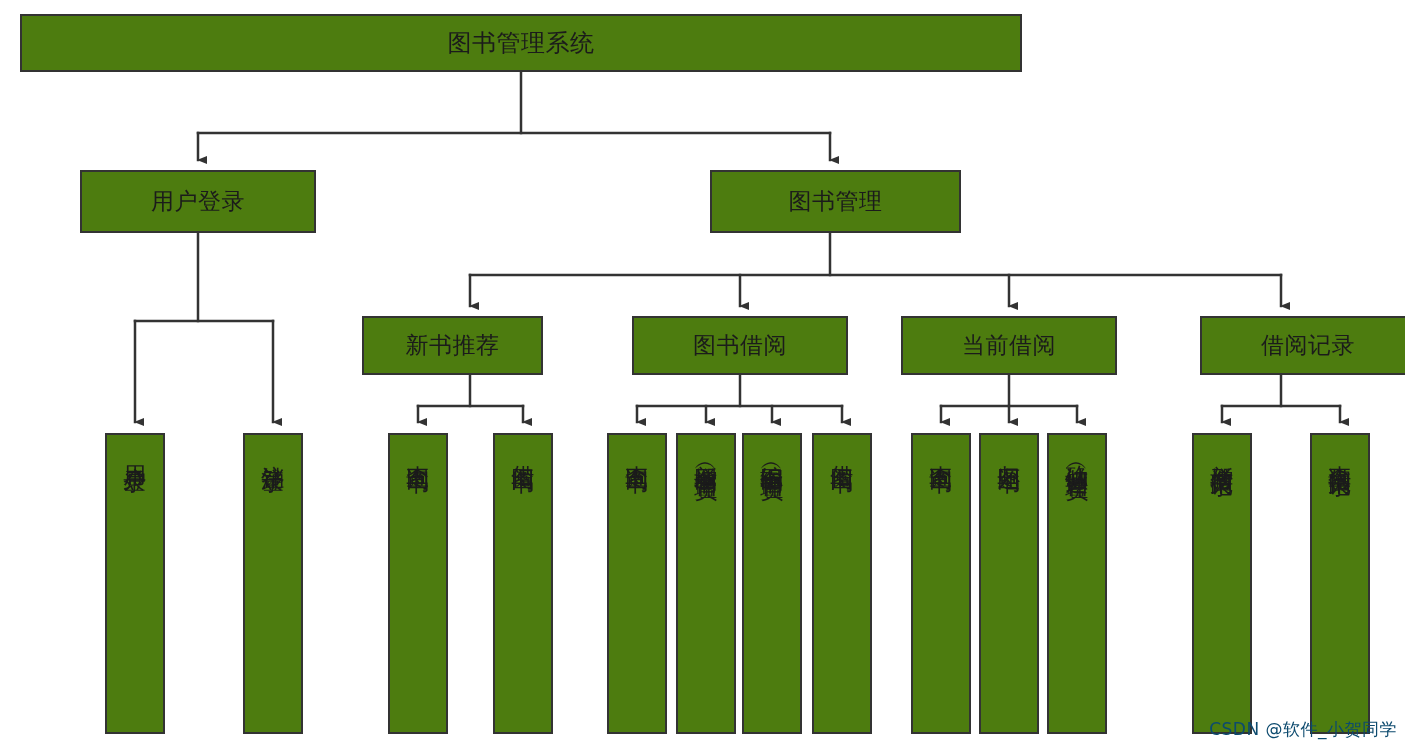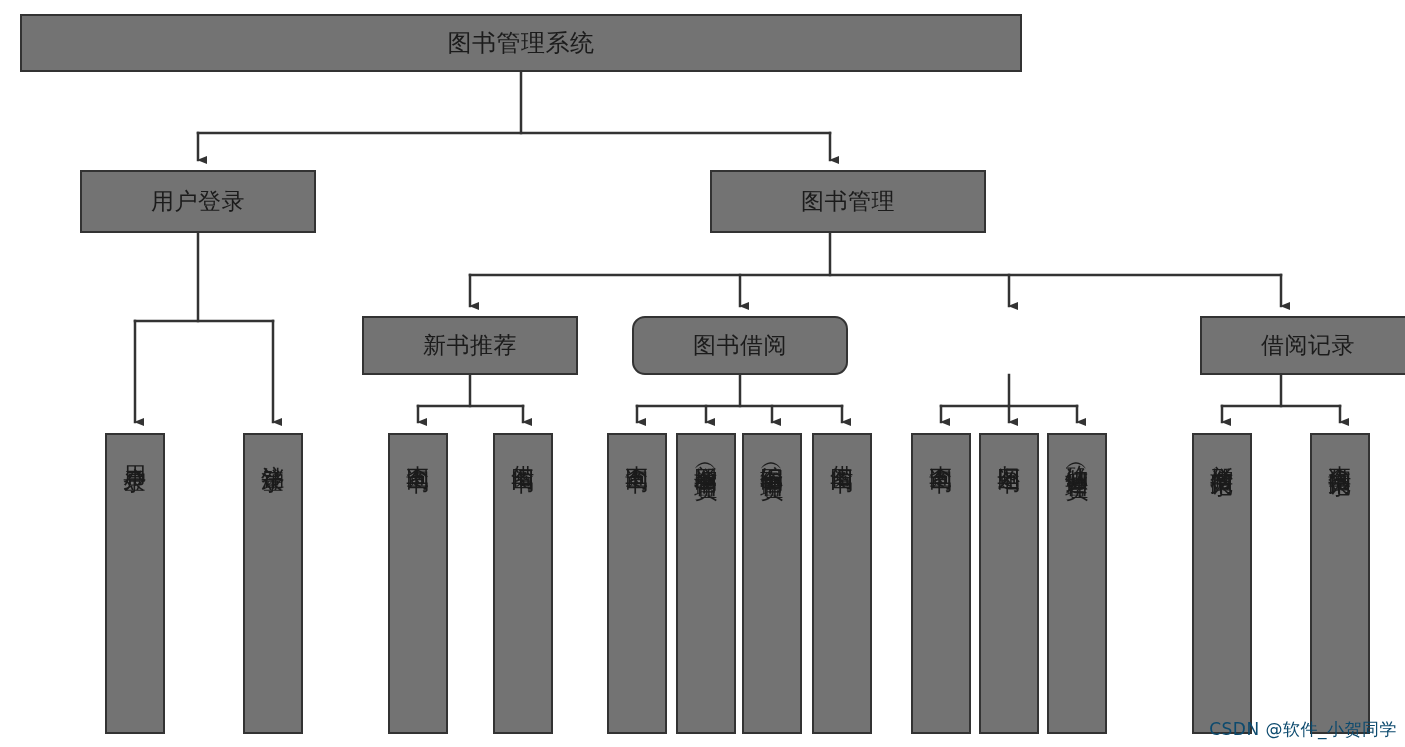--- a/index.html
+++ b/index.html
@@ -21,21 +21,21 @@
     position: absolute;
     left: 0;
     top: 0;
     width: 1405px;
     height: 747px;
     pointer-events: none;
   }
   .node {
     position: absolute;
     box-sizing: border-box;
-    background: #737373;
+    background: #4d7c0f;
     border: 2.5px solid #333333;
     display: flex;
     align-items: center;
     justify-content: center;
     color: #1b1b1b;
   }
   .node .label {
     display: block;
     text-align: center;
     line-height: 1.28;
@@ -126,29 +126,32 @@
     </g>
   </svg>
 
   <div class="node horiz root" style="left:20px; top:14px; width:1002px; height:58px;">
     <span class="label">图书管理系统</span>
   </div>
 
   <div class="node horiz" style="left:80px; top:170px; width:236px; height:63px;">
     <span class="label">用户登录</span>
   </div>
-  <div class="node horiz" style="left:710px; top:170px; width:276px; height:63px;">
+  <div class="node horiz" style="left:710px; top:170px; width:251px; height:63px;">
     <span class="label">图书管理</span>
   </div>
 
-  <div class="node horiz" style="left:362px; top:316px; width:216px; height:59px;">
+  <div class="node horiz" style="left:362px; top:316px; width:181px; height:59px;">
     <span class="label">新书推荐</span>
   </div>
-  <div class="node horiz" style="left:632px; top:316px; width:216px; height:59px;border-radius:13px;">
+  <div class="node horiz" style="left:632px; top:316px; width:216px; height:59px;">
     <span class="label">图书借阅</span>
+  </div>
+  <div class="node horiz" style="left:901px; top:316px; width:216px; height:59px;">
+    <span class="label">当前借阅</span>
   </div>
   <div class="node horiz" style="left:1200px; top:316px; width:216px; height:59px;">
     <span class="label">借阅记录</span>
   </div>
 
   <div class="node vert" style="left:105px; top:433px; width:60px; height:301px;">
     <span class="label">用户登录</span>
   </div>
   <div class="node vert" style="left:243px; top:433px; width:60px; height:301px;">
     <span class="label">注销登录</span>

